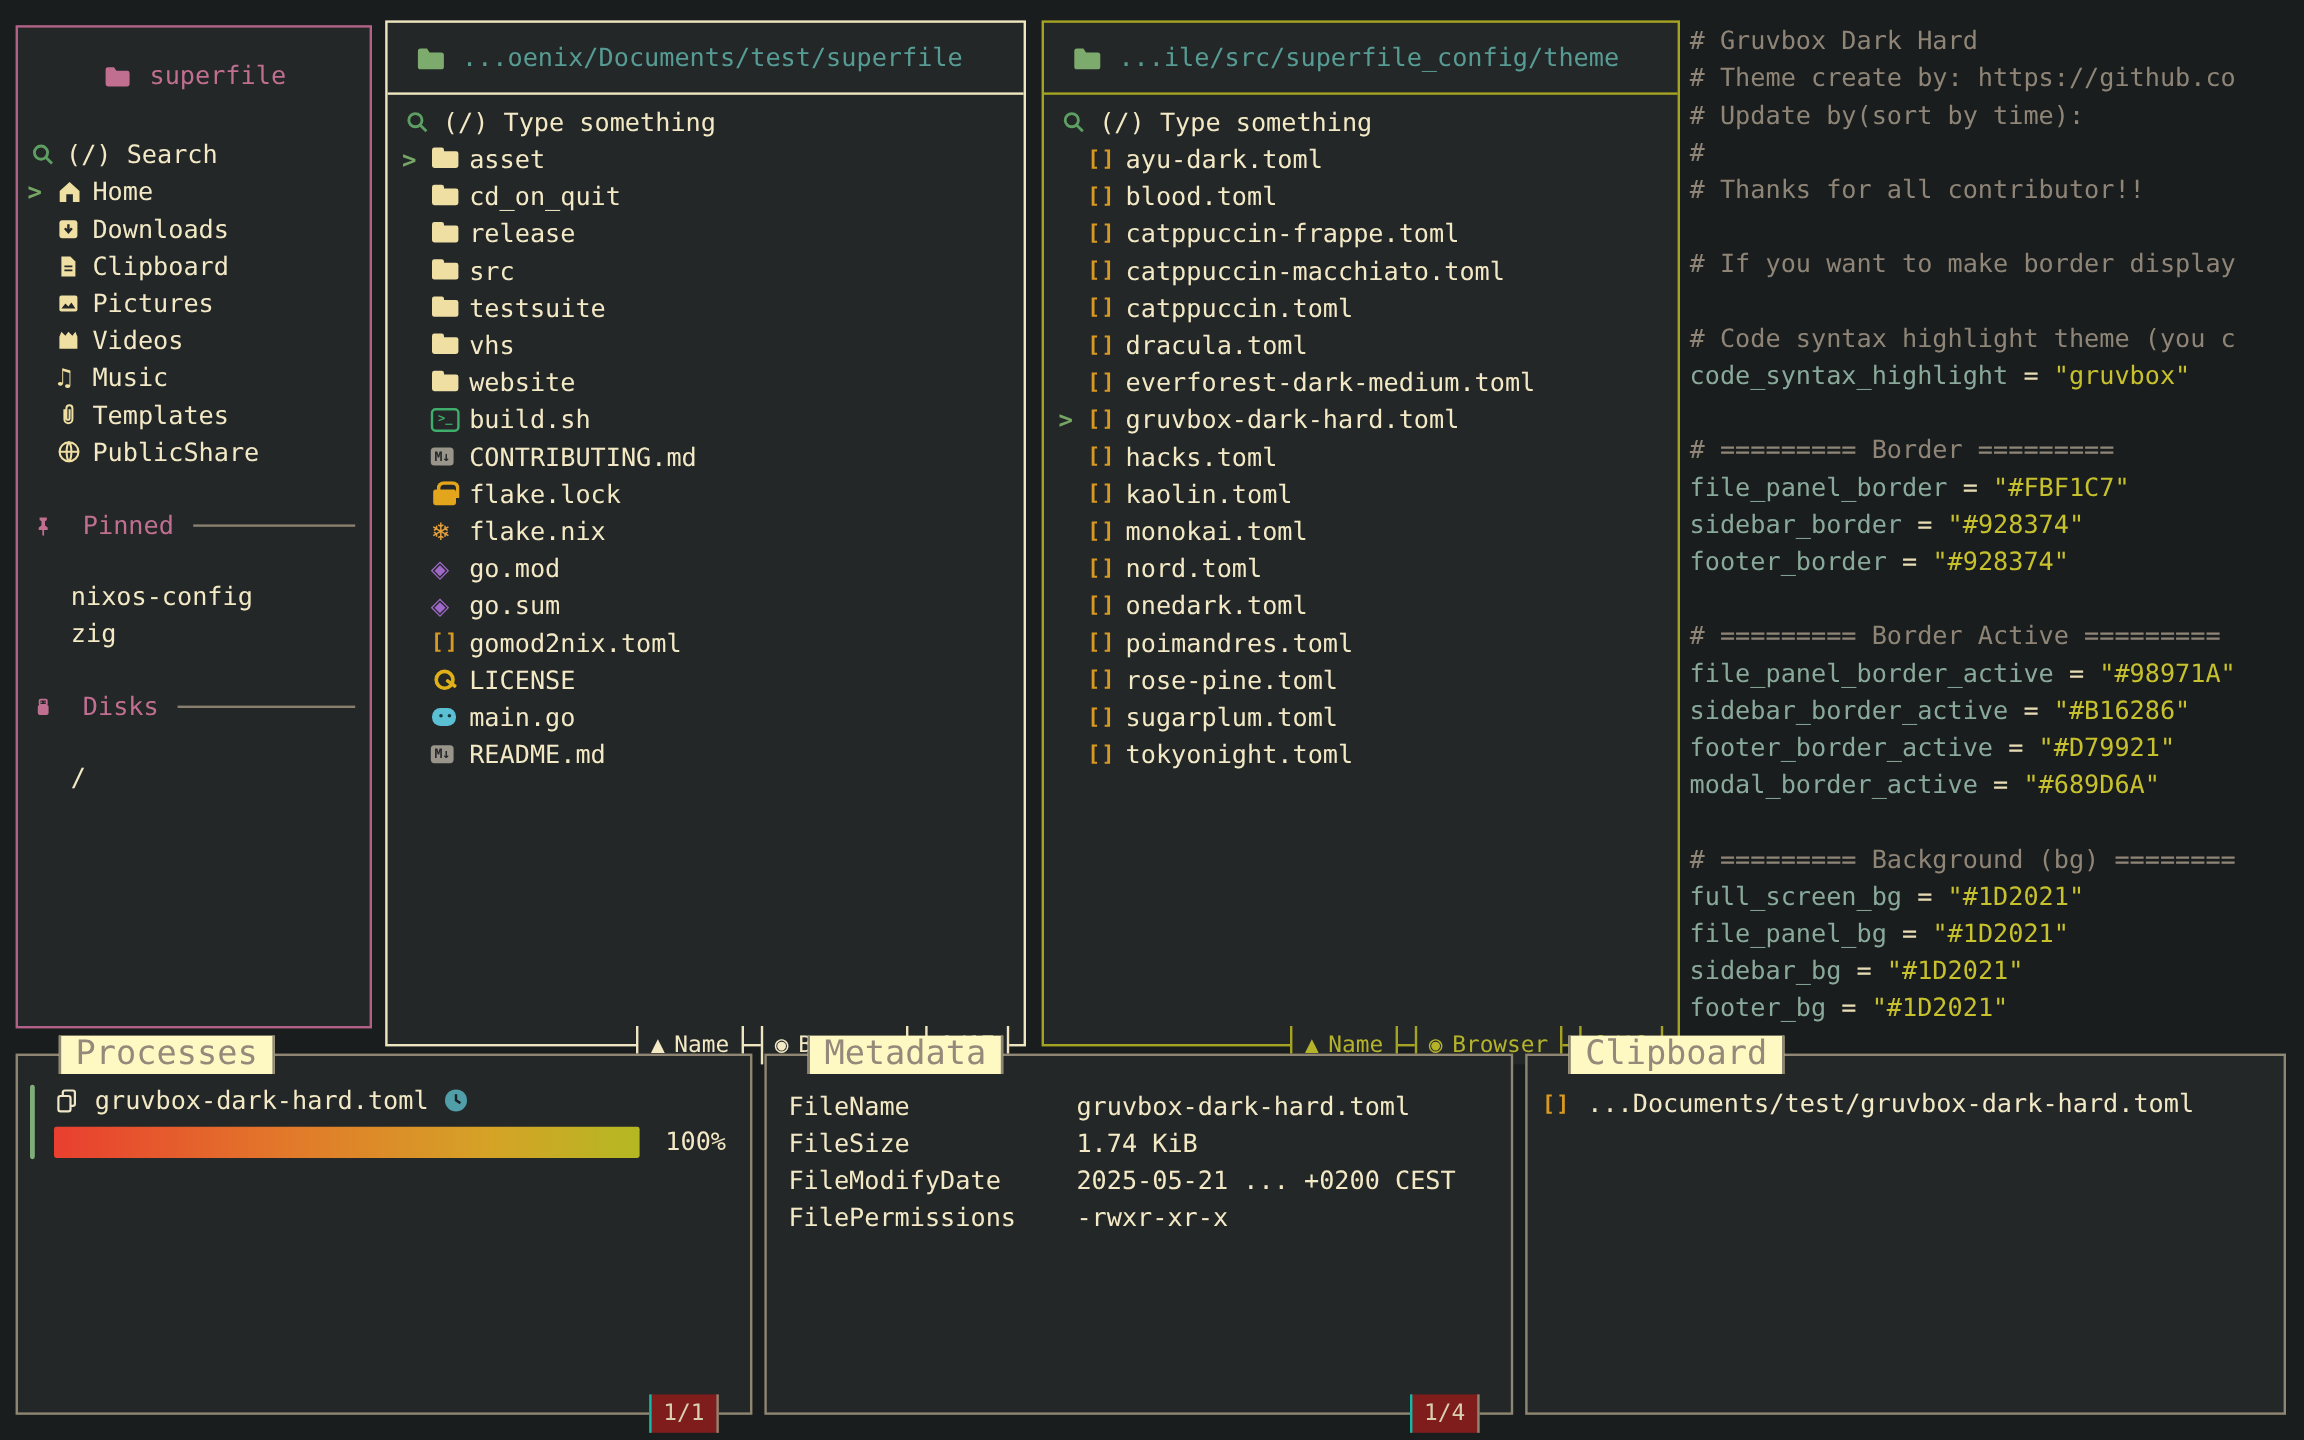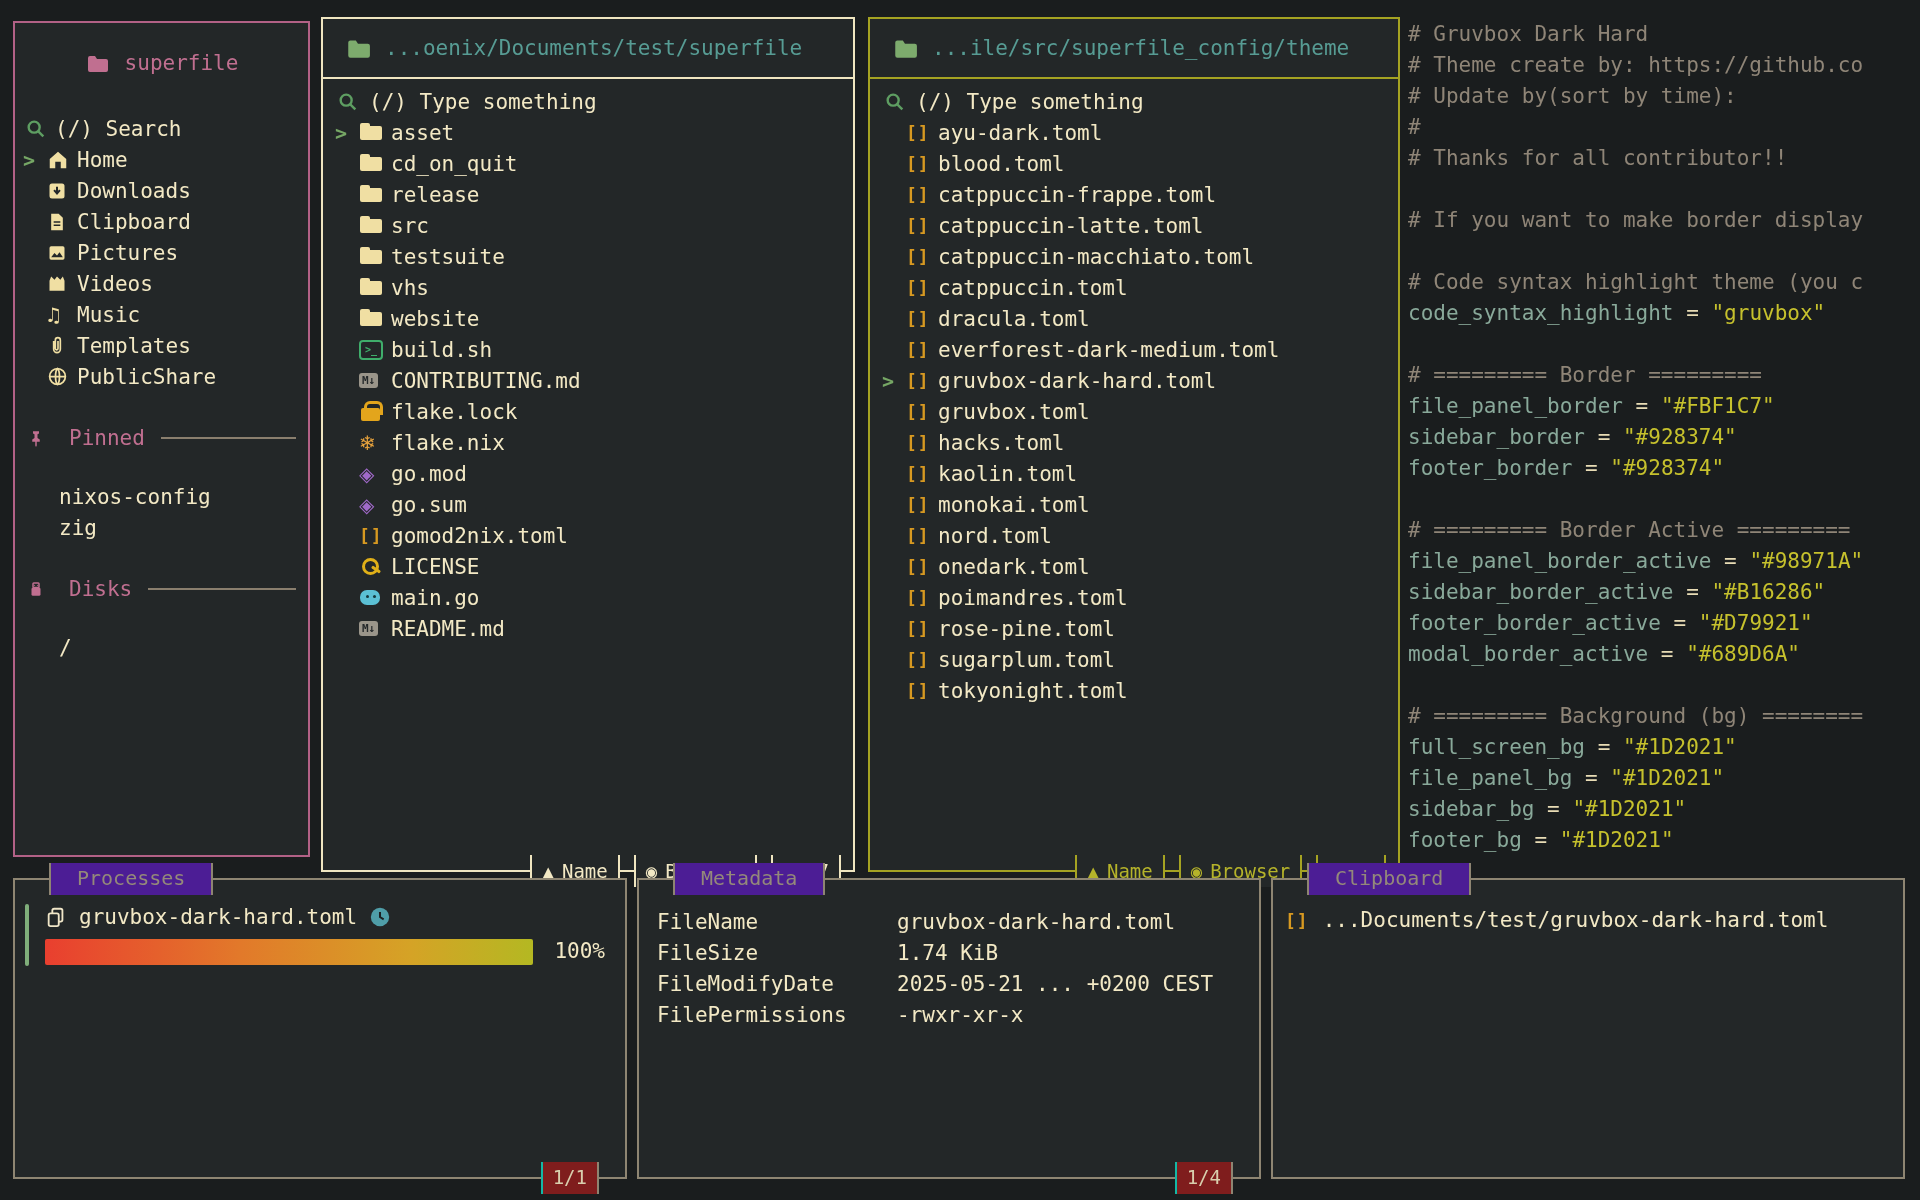--- a/index.html
+++ b/index.html
@@ -58,21 +58,21 @@
   .pv-line{height:31px;white-space:pre;overflow:hidden}
   .pv-comment{color:#8f8577}
   .pv-key{color:#89a99a}
   .pv-eq{color:#e8dcb5}
   .pv-val{color:#c6c12d}
 
   
   .processes{left:13px;top:878px;width:614px;height:301px;border-color:#8e8572}
   .metadata{left:637px;top:878px;width:624px;height:301px;border-color:#8e8572}
   .clipboard{left:1271px;top:878px;width:634px;height:301px;border-color:#8e8572}
-  .btitle{position:absolute;top:-17px;left:34px;height:32px;line-height:30px;padding:0 26px;background:#4c1d95;border-left:2px solid #8e8572;border-right:2px solid #8e8572;color:#94897a;font-size:20px}
+  .btitle{position:absolute;top:-17px;left:34px;height:32px;line-height:30px;padding:0 12px;background:#fef9c3;border-left:2px solid #8e8572;border-right:2px solid #8e8572;color:#94897a;font-size:28px}
   .bcount{position:absolute;bottom:-17px;right:26px;height:32px;line-height:30px;padding:0 10px;background:#7f1d1d;border-left:2px solid #14b8a6;border-right:2px solid #8e8572;color:#d9cfae;font-size:19px}
 
   .proc-content{position:relative;padding:22px 18px 0 30px}
   .proc-bar-mark{position:absolute;left:10px;top:24px;width:4px;height:62px;background:#7fae7a;border-radius:2px}
   .proc-row1{display:flex;align-items:center;gap:12px;height:30px}
   .proc-row2{display:flex;margin-top:7px}
   .pbar{width:488px;height:26px;border-radius:2px;background:linear-gradient(90deg,#e93f2f,#e2792a 40%,#d5a326 75%,#b4b822)}
   .ppercent{margin-left:auto;padding-right:2px;color:#f3e9c5}
 
   .md-content{padding-top:26px}
@@ -391,25 +391,20 @@
             <span class="fi toml"></span>
             <span class="fname">blood.toml</span>
           </div>
 
           <div class="row file-row">
             <span class="gutter"></span>
             <span class="fi toml"></span>
             <span class="fname">catppuccin-frappe.toml</span>
           </div>
 
-          <div class="row file-row">
-            <span class="gutter"></span>
-            <span class="fi toml"></span>
-            <span class="fname">catppuccin-latte.toml</span>
-          </div>
 
           <div class="row file-row">
             <span class="gutter"></span>
             <span class="fi toml"></span>
             <span class="fname">catppuccin-macchiato.toml</span>
           </div>
 
           <div class="row file-row">
             <span class="gutter"></span>
             <span class="fi toml"></span>
@@ -427,25 +422,20 @@
             <span class="fi toml"></span>
             <span class="fname">everforest-dark-medium.toml</span>
           </div>
 
           <div class="row file-row">
             <span class="gutter">&gt;</span>
             <span class="fi toml"></span>
             <span class="fname">gruvbox-dark-hard.toml</span>
           </div>
 
-          <div class="row file-row">
-            <span class="gutter"></span>
-            <span class="fi toml"></span>
-            <span class="fname">gruvbox.toml</span>
-          </div>
 
           <div class="row file-row">
             <span class="gutter"></span>
             <span class="fi toml"></span>
             <span class="fname">hacks.toml</span>
           </div>
 
           <div class="row file-row">
             <span class="gutter"></span>
             <span class="fi toml"></span>

